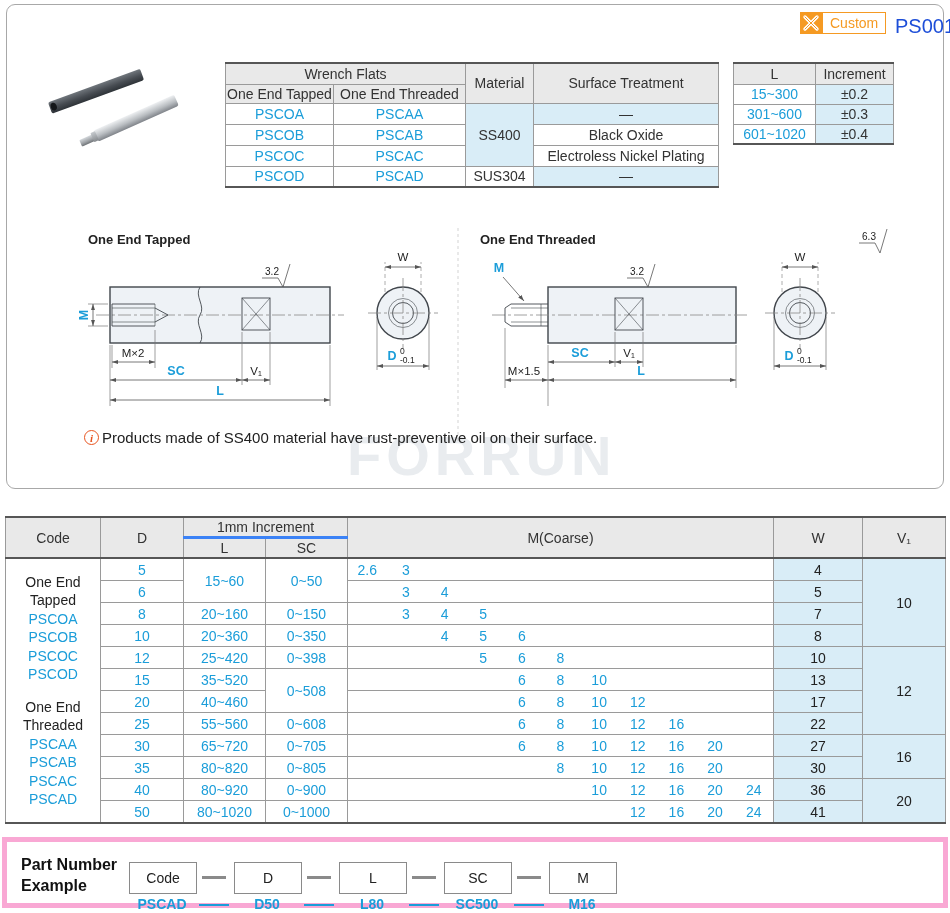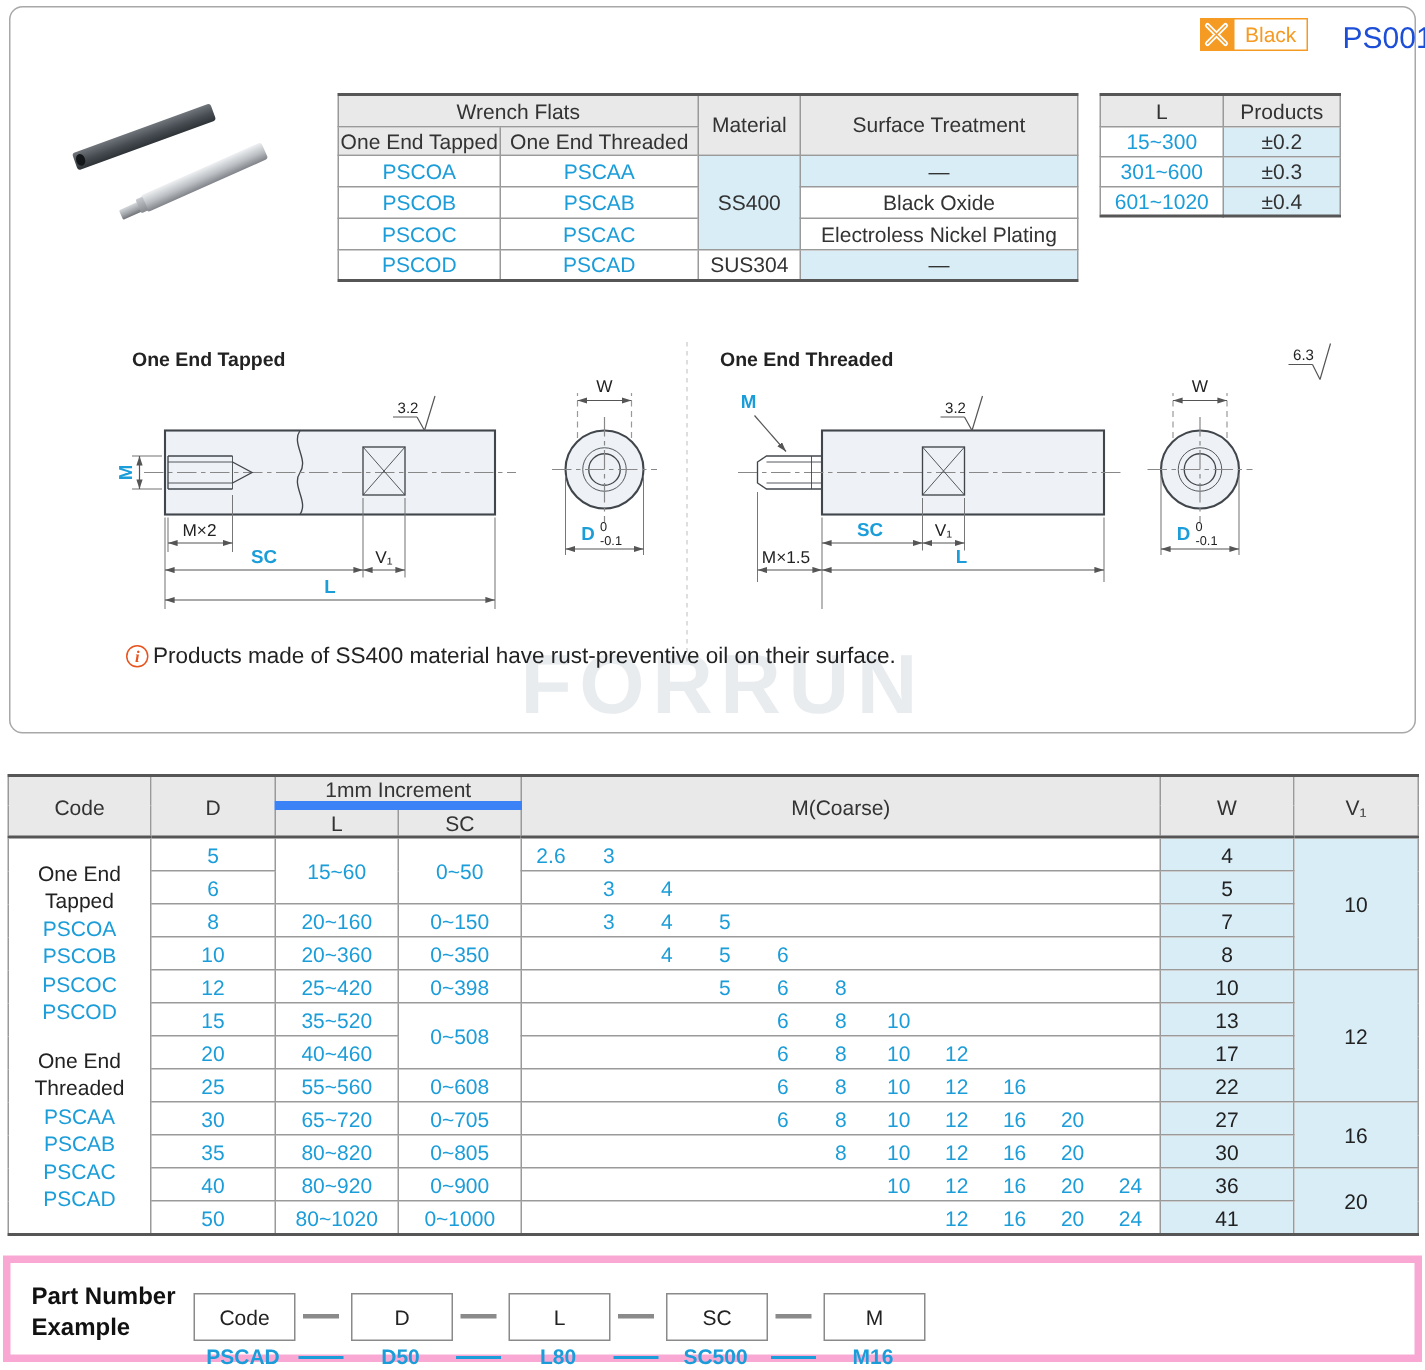--- a/index.html
+++ b/index.html
@@ -64,21 +64,21 @@
   .ttl{fill:#222;font-size:13px;font-weight:bold;}
   .lblB{fill:#1b9dd9;font-size:12.5px;font-weight:bold;}
   .lblK{fill:#222;font-size:11.5px;}
   .tol-s{fill:#222;font-size:8.5px;}
   .rough{fill:#222;font-size:10px;}
   
   #main-table{position:absolute;left:5px;top:516px;width:940px;
               border-top:2px solid #565656;border-bottom:2px solid #565656;}
   #main-table thead tr.h1{height:20px;} #main-table thead tr.h2{height:21px;}
   #main-table thead th{border-bottom:2px solid #565656;}
-  #main-table thead th.inc{border-bottom:6px solid #3b82f6;}
+  #main-table thead th.inc{border-bottom:3px solid #3b82f6;}
   #main-table tbody tr{height:21px;}
   .code-cell{vertical-align:middle;}
   .code-wrap{display:flex;flex-direction:column;justify-content:center;gap:14px;height:100%;}
   .code-block{line-height:18.5px;}
   .code-title{color:#222;}
   .code-link{color:#1b9dd9;}
   .m-cell{padding:0;}
   .m-grid{display:grid;grid-template-columns:repeat(11,1fr);height:21px;align-items:center;}
   .m-slot{color:#1b9dd9;text-align:center;font-size:14px;}
   .w-cell,.v1-cell{background:#d9edf7;color:#222;}
@@ -98,21 +98,21 @@
 <div class="page">
 
   <div class="top-box"></div>
 
   <div class="custom-badge">
     <svg class="custom-icon" viewBox="0 0 22 22">
       <rect x="0" y="0" width="22" height="22" fill="#f59a23"></rect>
       <path d="M5 5 L17 17 M17 5 L5 17" stroke="#fff" stroke-width="3.4" stroke-linecap="round"></path>
       <path d="M5 5 L17 17 M17 5 L5 17" stroke="#f59a23" stroke-width="1" stroke-linecap="round"></path>
     </svg>
-    <span class="custom-text">Black</span>
+    <span class="custom-text">Custom</span>
   </div>
   <div class="ps-code">PS001</div>
 
   <div class="photo">
     <div class="rod rod-dark"></div>
     <div class="rod rod-silver"></div>
   </div>
 
   <table id="info-table">
     <colgroup>
@@ -159,21 +159,21 @@
   </table>
 
   <table id="tol-table">
     <colgroup>
         <col style="width:82px">
         <col style="width:78px">
       </colgroup>
     <thead>
       <tr>
         <th>L</th>
-        <th>Products</th>
+        <th>Increment</th>
       </tr>
     </thead>
     <tbody>
       <tr>
         <td class="blue">15~300</td>
         <td class="hl">±0.2</td>
       </tr>
       <tr>
         <td class="blue">301~600</td>
         <td class="hl">±0.3</td>

